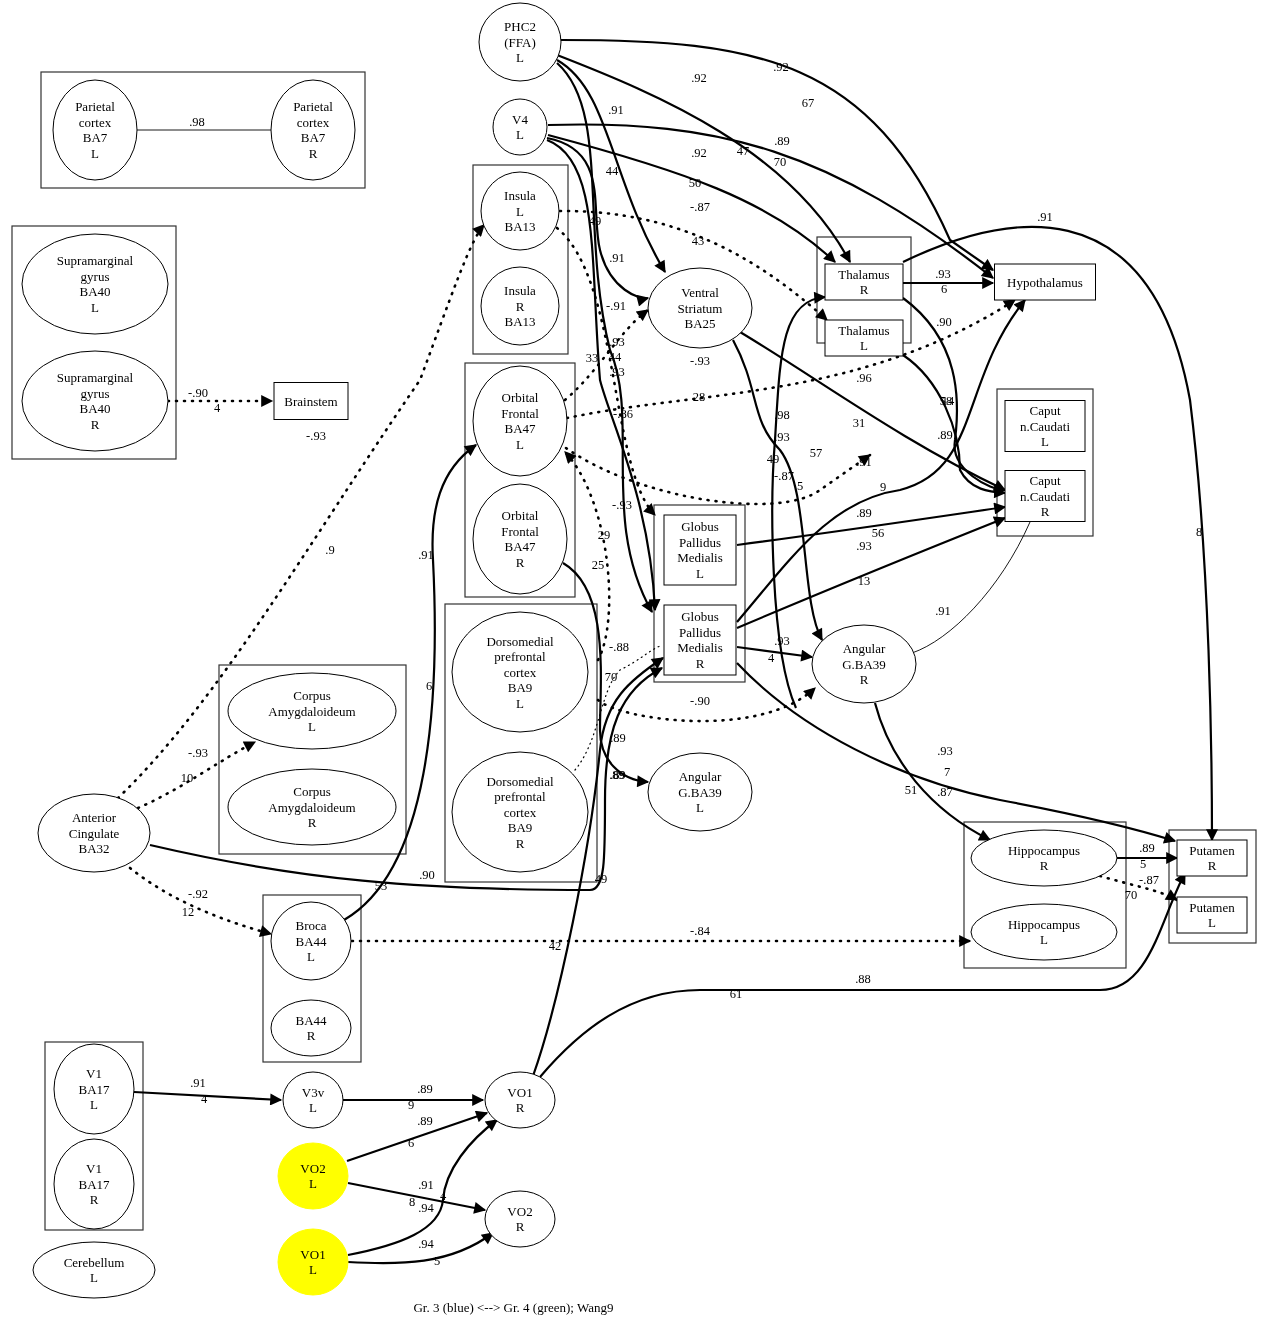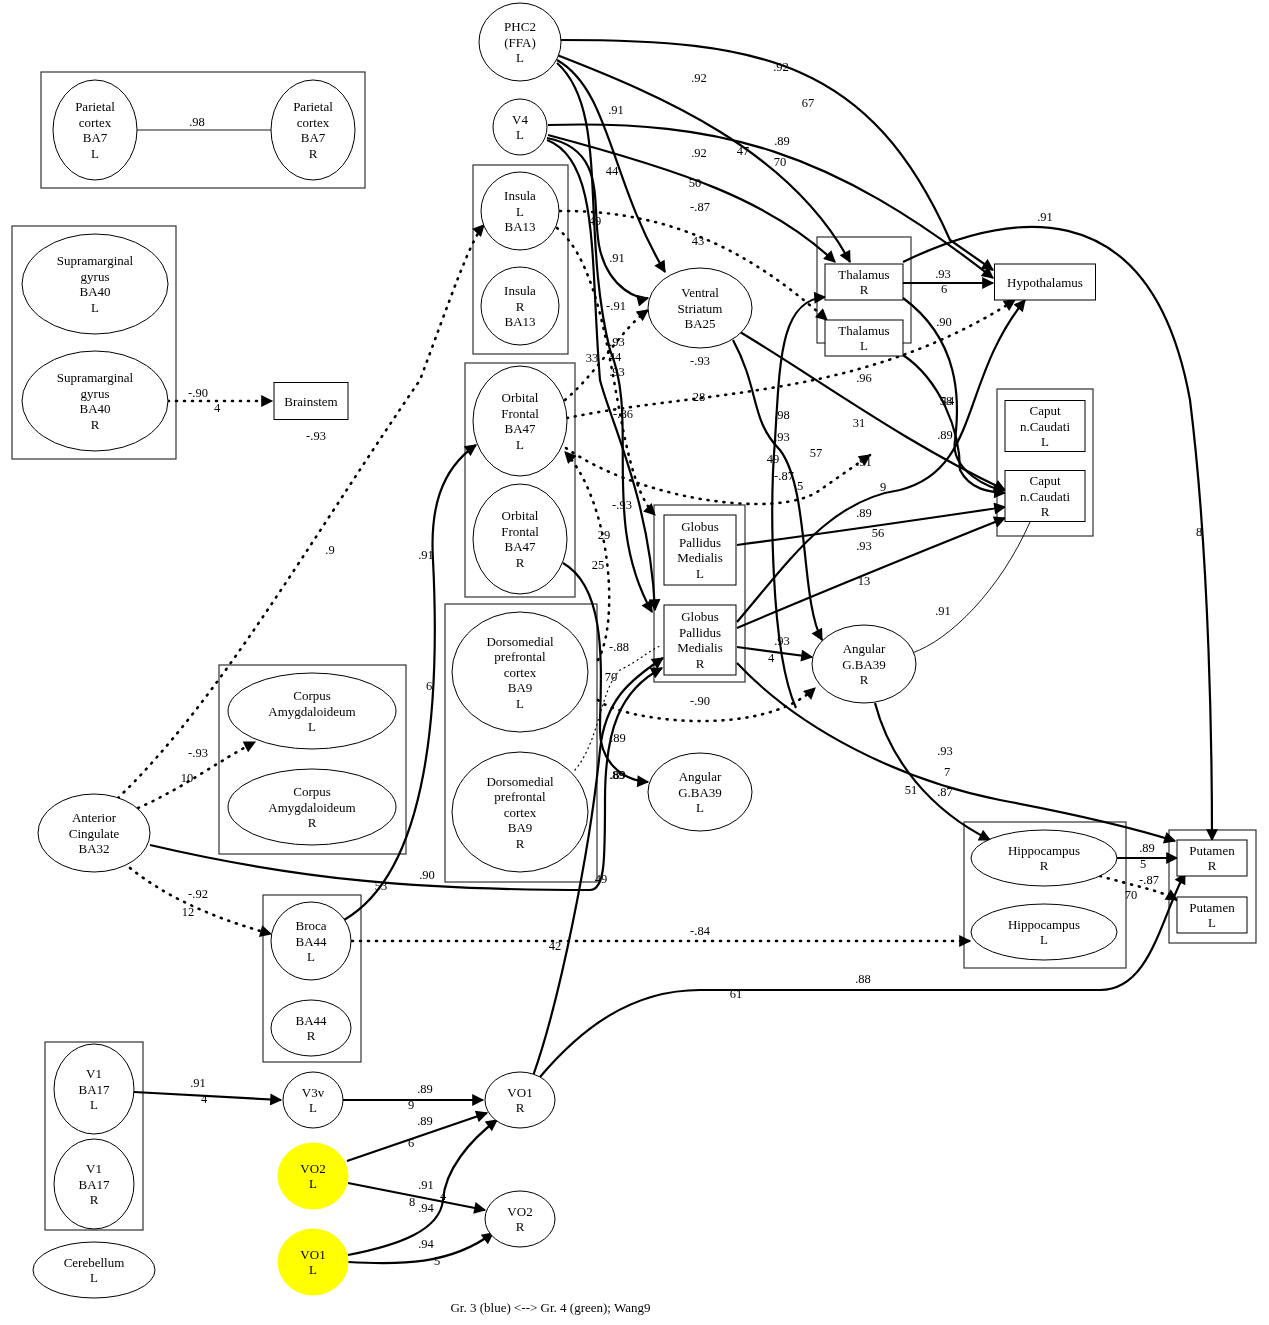--- a/index.html
+++ b/index.html
@@ -9,21 +9,21 @@
   .node-shape.highlight { fill: #ffff00; stroke: #ffff00; }
   .cluster { fill: none; stroke: #333333; stroke-width: 1.2; }
   .node-text { font-family: "Liberation Serif", "DejaVu Serif", serif; font-size: 13px; fill: #000; text-anchor: middle; }
   .edge { fill: none; stroke: #000; }
   .edge.solid { stroke-width: 2.2; }
   .edge.thin { stroke-width: 0.9; }
   .edge.dotted { stroke-width: 2.6; stroke-dasharray: 1 7; stroke-linecap: round; }
   .edge.dotted-thin { stroke-width: 1.2; stroke-dasharray: 1 4; stroke-linecap: round; }
   .edge-label { font-family: "Liberation Serif", "DejaVu Serif", serif; font-size: 12.5px; fill: #000; text-anchor: middle; }
   .caption { position: absolute; left: 0; width: 1027px; top: 1300px; text-align: center;
-             font-family: "Liberation Serif", "DejaVu Serif", serif; font-size: 13px; color: #000; padding-left: 37px; }
+             font-family: "Liberation Serif", "DejaVu Serif", serif; font-size: 13px; color: #000; }
 </style>
 </head>
 <body>
 
 <svg id="graph" viewBox="0 0 1269 1325" xmlns="http://www.w3.org/2000/svg">
   <defs>
     <marker id="arrow" viewBox="0 0 10 10" refX="9" refY="5" markerWidth="7" markerHeight="7" orient="auto-start-reverse" markerUnits="userSpaceOnUse">
       <path d="M0,0 L10,5 L0,10 z" fill="#000"></path>
     </marker>
     <marker id="arrowL" viewBox="0 0 10 10" refX="9" refY="5" markerWidth="14" markerHeight="12" orient="auto" markerUnits="userSpaceOnUse">

